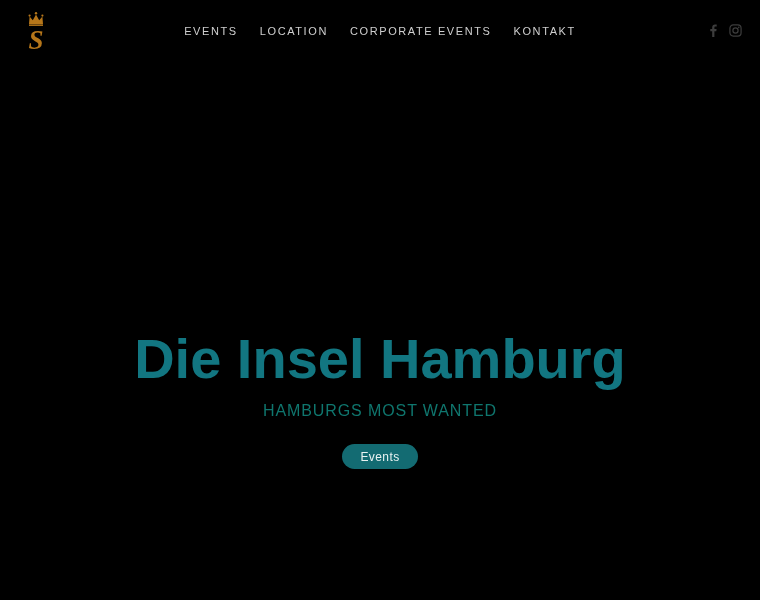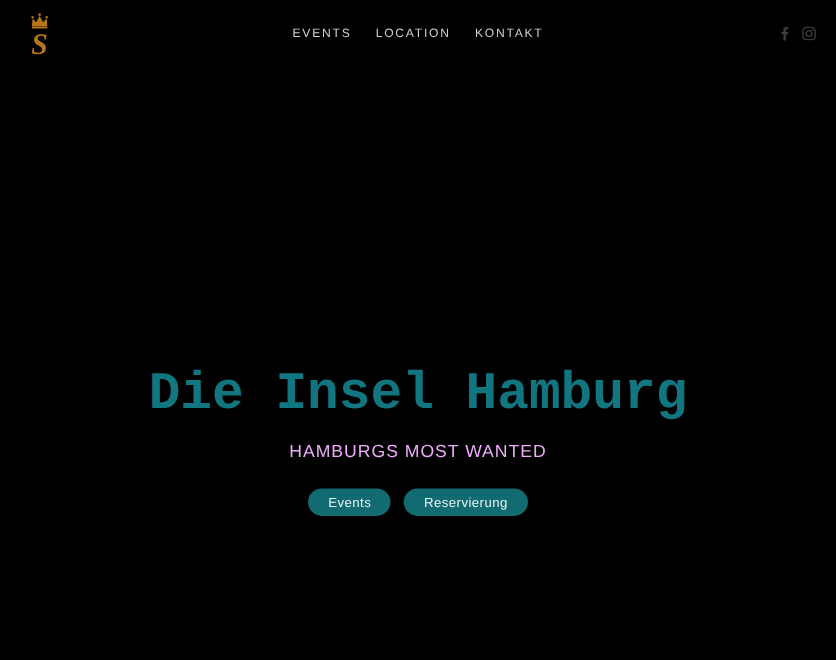--- a/index.html
+++ b/index.html
@@ -106,30 +106,29 @@
     position: absolute;
     left: 0;
     right: 0;
     top: 330px;
     text-align: center;
     z-index: 10;
   }
 
   .hero-title {
     color: #127681;
-    font-size: 48px;
+    font-size: 56px;
     font-weight: 600;
     letter-spacing: 0px;
     line-height: 58px;
     margin: 0 0 12px 0;
-    font-family: Liberation Mono, monospace;
   }
 
   .hero-subtitle {
-    color: #f0abfc;
+    color: #0f766e;
     font-size: 16px;
     font-weight: 400;
     letter-spacing: 0.9px;
     line-height: 22px;
     text-transform: uppercase;
     margin: 0 auto;
     max-width: 420px;
   }
 
   
@@ -177,20 +176,21 @@
           <rect x="10" y="15.4" width="14" height="1.5" fill="#b5761a"></rect>
 
           <text x="17" y="40" font-family="'Liberation Serif', serif" font-size="27" font-weight="700" font-style="italic" fill="#b5761a" text-anchor="middle">S</text>
         </svg>
       </span>
     </a>
 
     <nav class="main-nav">
       <a href="#" class="nav-link">EVENTS</a>
       <a href="#" class="nav-link">LOCATION</a>
+      <a href="#" class="nav-link">CORPORATE EVENTS</a>
       <a href="#" class="nav-link">KONTAKT</a>
     </nav>
 
     <div class="social-group">
 
       <a href="#" class="social-link">
         <span>
           <svg width="11" height="13" viewBox="0 0 11 13" aria-hidden="true">
             <path d="M7.4 13V7.2h1.9l.3-2.2H7.4V3.6c0-.64.18-1.07 1.1-1.07H9.7V.56C9.5.53 8.81.47 8.01.47
                      6.33.47 5.18 1.5 5.18 3.37V5H3.3v2.2h1.88V13H7.4z" fill="currentColor"></path>
@@ -214,18 +214,17 @@
   <div class="hero-content">
 
     <h1 class="hero-title">Die Insel Hamburg</h1>
 
     <p class="hero-subtitle">
       <span>HAMBURGS MOST WANTED</span><br>
     </p>
 
     <div class="cta-row">
       <a href="#" class="btn">Events</a>
-      <a href="#" class="btn">Reservierung</a>
     </div>
 
   </div>
 
 </div>
 
 </body></html>

